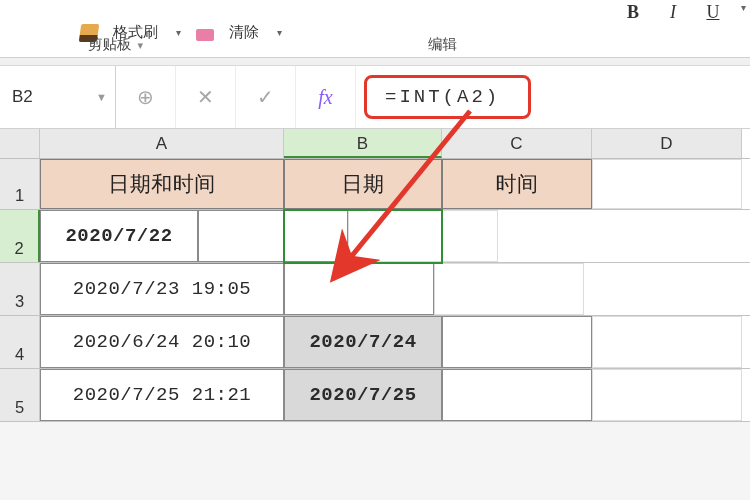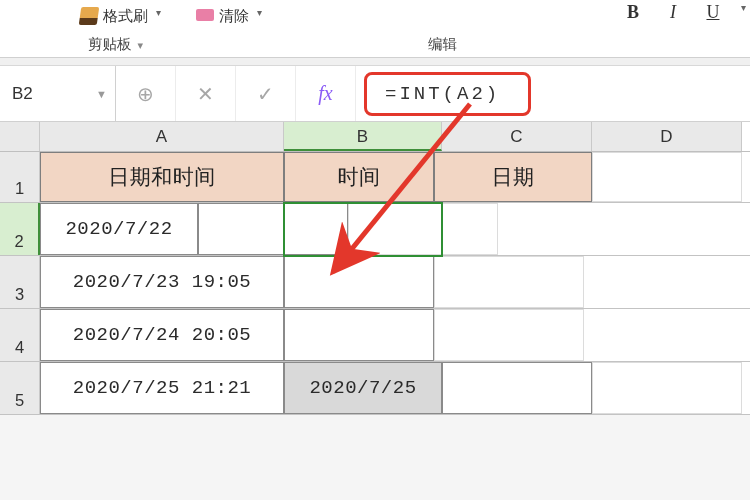--- a/index.html
+++ b/index.html
@@ -1,38 +1,38 @@
 <!DOCTYPE html>
 <html><head>
 <meta charset="utf-8">
 <style>
   * { box-sizing: border-box; margin: 0; padding: 0; font-family: "Microsoft YaHei", SimSun, Arial, sans-serif; }
   body { background: #f5f5f5; width: 750px; height: 500px; overflow: hidden; position: relative; }
 
   
   .ribbon { background: #fff; border-bottom: 1px solid #d0d0d0; height: 58px; position: relative; padding-top: 2px; }
-  .ribbon-btn { display: inline-flex; align-items: flex-start; gap: 5px; font-size: 15px; color: #333; padding: 4px 10px; cursor: pointer; position: absolute; top: 3px; }
+  .ribbon-btn { display: inline-flex; align-items: center; gap: 15px; font-size: 15px; color: #333; padding: 4px 10px; cursor: pointer; position: absolute; top: 19px; }
   .ribbon-btn.format-painter { left: 70px; }
   .ribbon-btn.clear { left: 186px; }
   .dropdown-caret { font-size: 10px; color: #666; margin-left: 3px; }
   .brush-icon { display:inline-block; width:18px; height:18px; background: linear-gradient(180deg,#e6a94d 60%,#5b3a1a 60%); border-radius:2px; transform: skewX(-8deg); }
   .eraser-icon { display:inline-block; width:18px; height:12px; background:#e97fa6; border-radius:2px; position:relative; top:2px; }
   .group-label { position: absolute; font-size: 14.5px; color: #444; bottom: 3px; margin-left: 28px; }
   .group-label.clipboard { left: 60px; }
   .group-label.edit { left: 400px; }
   .group-dropdown { font-size: 11px; color:#888; margin-left:6px; }
   .ribbon-partial-text { position:absolute; top:-4px; left:338px; font-size:15px; color:#666; letter-spacing:0px; }
   .font-btns { position:absolute; top:2px; right:4px; display:flex; gap:10px; }
   .font-btn { font-family: "Times New Roman", serif; font-size:18px; width:30px; text-align:center; color:#333; cursor:pointer; }
   .font-btn.bold { font-weight:bold; }
   .font-btn.italic { font-style:italic; }
   .font-btn.underline { text-decoration: underline; }
 
   
-  .formula-row { display:flex; align-items:center; height:56px; background:#fff; border-bottom:1px solid #d0d0d0; }
+  .formula-row { display:flex; align-items:center; height:63px; background:#fff; border-bottom:1px solid #d0d0d0; }
   .name-box { width:116px; height:100%; display:flex; align-items:center; padding-left:12px; font-size:17px; color:#333; border-right:1px solid #d0d0d0; position:relative; background:#fff; }
   .name-box .caret { position:absolute; right:8px; color:#999; font-size:11px; }
   .fbar-icons { display:flex; align-items:center; gap:0; height:100%; }
   .fbar-icon { width:60px; height:100%; display:flex; align-items:center; justify-content:center; font-size:20px; color:#a7a7a7; border-right:1px solid #ececec; }
   .fbar-icon.fx { font-style:italic; font-family:"Times New Roman",serif; color:#8b5cf6; }
   .formula-input-wrap { flex:1; height:100%; display:flex; align-items:center; padding-left:8px; position:relative; }
   .formula-box { border:3px solid #e3372b; padding:8px 28px 8px 18px; font-size:19px; font-family: "Courier New", SimSun, monospace; color:#333; letter-spacing:3px; background:#fff; border-radius:8px; }
 
   
   .grid-wrap { position:relative; background:#fff; }
@@ -46,21 +46,21 @@
   .colD { width:150px; }
 
   .row { display:flex; border-bottom:1px solid #c3c3c3; }
   .row-h { width:40px; background:#e9e9e9; border-right:1px solid #c9c9c9; display:flex; align-items:flex-end; justify-content:center; font-size:16.5px; color:#333; padding-bottom:4px; }
   .row-h.sel { background:#d8eed0; border-right:2px solid #3f8f3a; }
   .cell { border-right:1px solid #c3c3c3; display:flex; align-items:center; justify-content:center; font-size:19px; color:#2b2b2b; font-family: SimSun, "Courier New", monospace; letter-spacing:0.5px; }
   .headcell { background:#f2d6c4; font-size:21px; font-weight:500; color:#222; font-family:"Microsoft YaHei", SimSun; border:1px solid #7e7e7e; }
   .row1 { height:51px; }
   .rowdata { height:53px; }
   .rowdata .cell { background:#fff; border:1px solid #8a8a8a; }
-  .rowdata .cell.colB { background:#d9d9d9; }
+  .rowdata .cell.colB { background:#d9d9d9;font-weight:bold; }
   .rowdata .cell.colC { border:1px solid #8a8a8a; }
   .rowdata:nth-of-type(3) .cell.colB { background:#fff; } 
   .cell.plain { border:1px solid #dcdcdc; background:#fff; }
   .row1 .cell.colD { border:1px solid #dcdcdc; background:#fff; }
 
   
   .active-outline { position:absolute; border:2px solid #2f8f34; pointer-events:none; }
 
   
   .arrow-svg { position:absolute; pointer-events:none; }
@@ -119,42 +119,43 @@
     <div class="corner"></div>
     <div class="col-h colA">A</div>
     <div class="col-h colB sel">B</div>
     <div class="col-h colC">C</div>
     <div class="col-h colD">D</div>
   </div>
 
   <div class="row row1">
     <div class="row-h">1</div>
     <div class="cell headcell colA">日期和时间</div>
+    <div class="cell headcell colB">日期</div>
     <div class="cell headcell colC">时间</div>
-    <div class="cell headcell colB">日期</div>
     <div class="cell plain colD"></div>
   </div>
 
   <div class="row rowdata">
     <div class="row-h sel">2</div>
     <div class="cell colB">2020/7/22</div>
     <div class="cell colC"></div>
     <div class="cell plain colD"></div>
   </div>
 
   <div class="row rowdata">
     <div class="row-h">3</div>
     <div class="cell colA">2020/7/23 19:05</div>
     <div class="cell colC"></div>
     <div class="cell plain colD"></div>
   </div>
 
   <div class="row rowdata">
     <div class="row-h">4</div>
-    <div class="cell colA">2020/7/24 20:05</div>
+    <div class="cell colA">2020/6/24 20:10</div>
+    <div class="cell colB">2020/7/24</div>
     <div class="cell colC"></div>
     <div class="cell plain colD"></div>
   </div>
 
   <div class="row rowdata">
     <div class="row-h">5</div>
     <div class="cell colA">2020/7/25 21:21</div>
     <div class="cell colB">2020/7/25</div>
     <div class="cell colC"></div>
     <div class="cell plain colD"></div>

